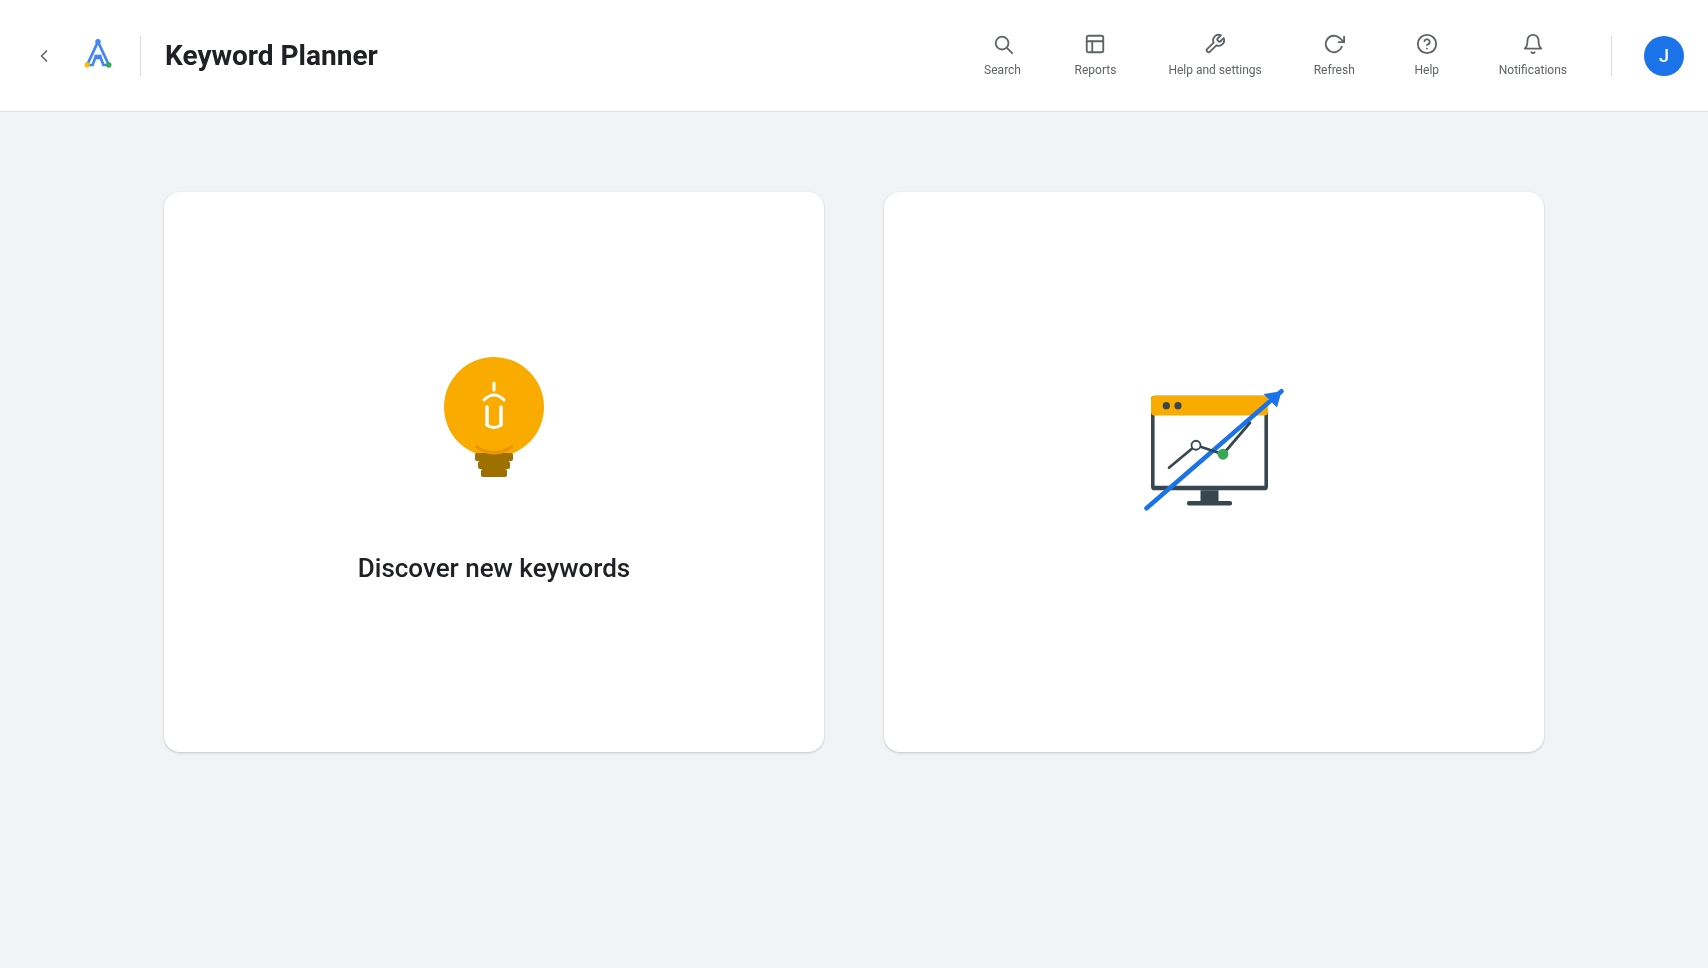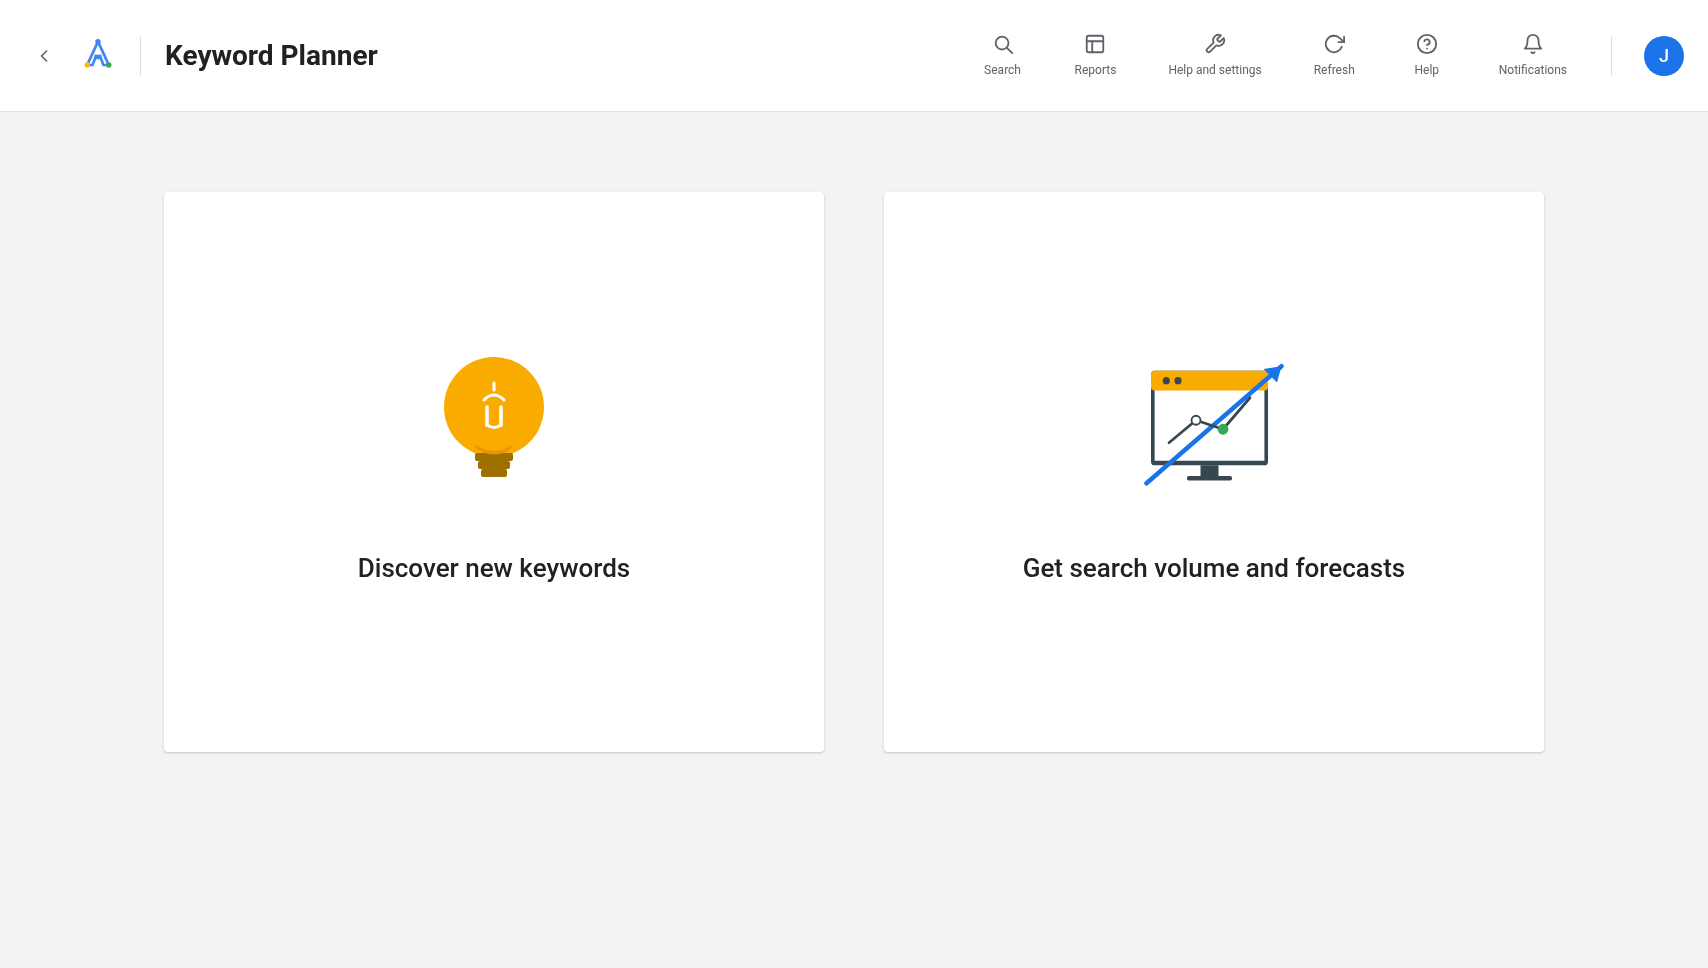--- a/index.html
+++ b/index.html
@@ -116,21 +116,21 @@
       justify-content: center;
       align-items: flex-start;
       padding: 80px 60px;
       gap: 60px;
       min-height: 856px;
     }
 
     
     .card {
       background: #fff;
-      border-radius: 4px;
+      border-radius: 16px;
       width: 660px;
       min-height: 560px;
       display: flex;
       flex-direction: column;
       align-items: center;
       justify-content: center;
       padding: 60px 60px 70px;
       cursor: pointer;
       box-shadow: 0 1px 3px rgba(0,0,0,0.12), 0 1px 2px rgba(0,0,0,0.08);
       transition: box-shadow 0.2s;
@@ -301,16 +301,15 @@
 
         <line x1="25" y1="155" x2="175" y2="25" stroke="#1a73e8" stroke-width="5" stroke-linecap="round"></line>
         <polygon points="175,25 155,28 170,43" fill="#1a73e8"></polygon>
 
         <polyline points="50,110 80,85 110,95 140,60" stroke="#37474f" stroke-width="3" fill="none" stroke-linecap="round" stroke-linejoin="round"></polyline>
 
         <circle cx="80" cy="85" r="5" fill="#fff" stroke="#37474f" stroke-width="2"></circle>
         <circle cx="110" cy="95" r="6" fill="#34a853"></circle>
       </svg>
     </div>
-    <h2 class="card-title">Get search volume and forecasts</h2>
   </div>
 
 </main>
 
 </body></html>

